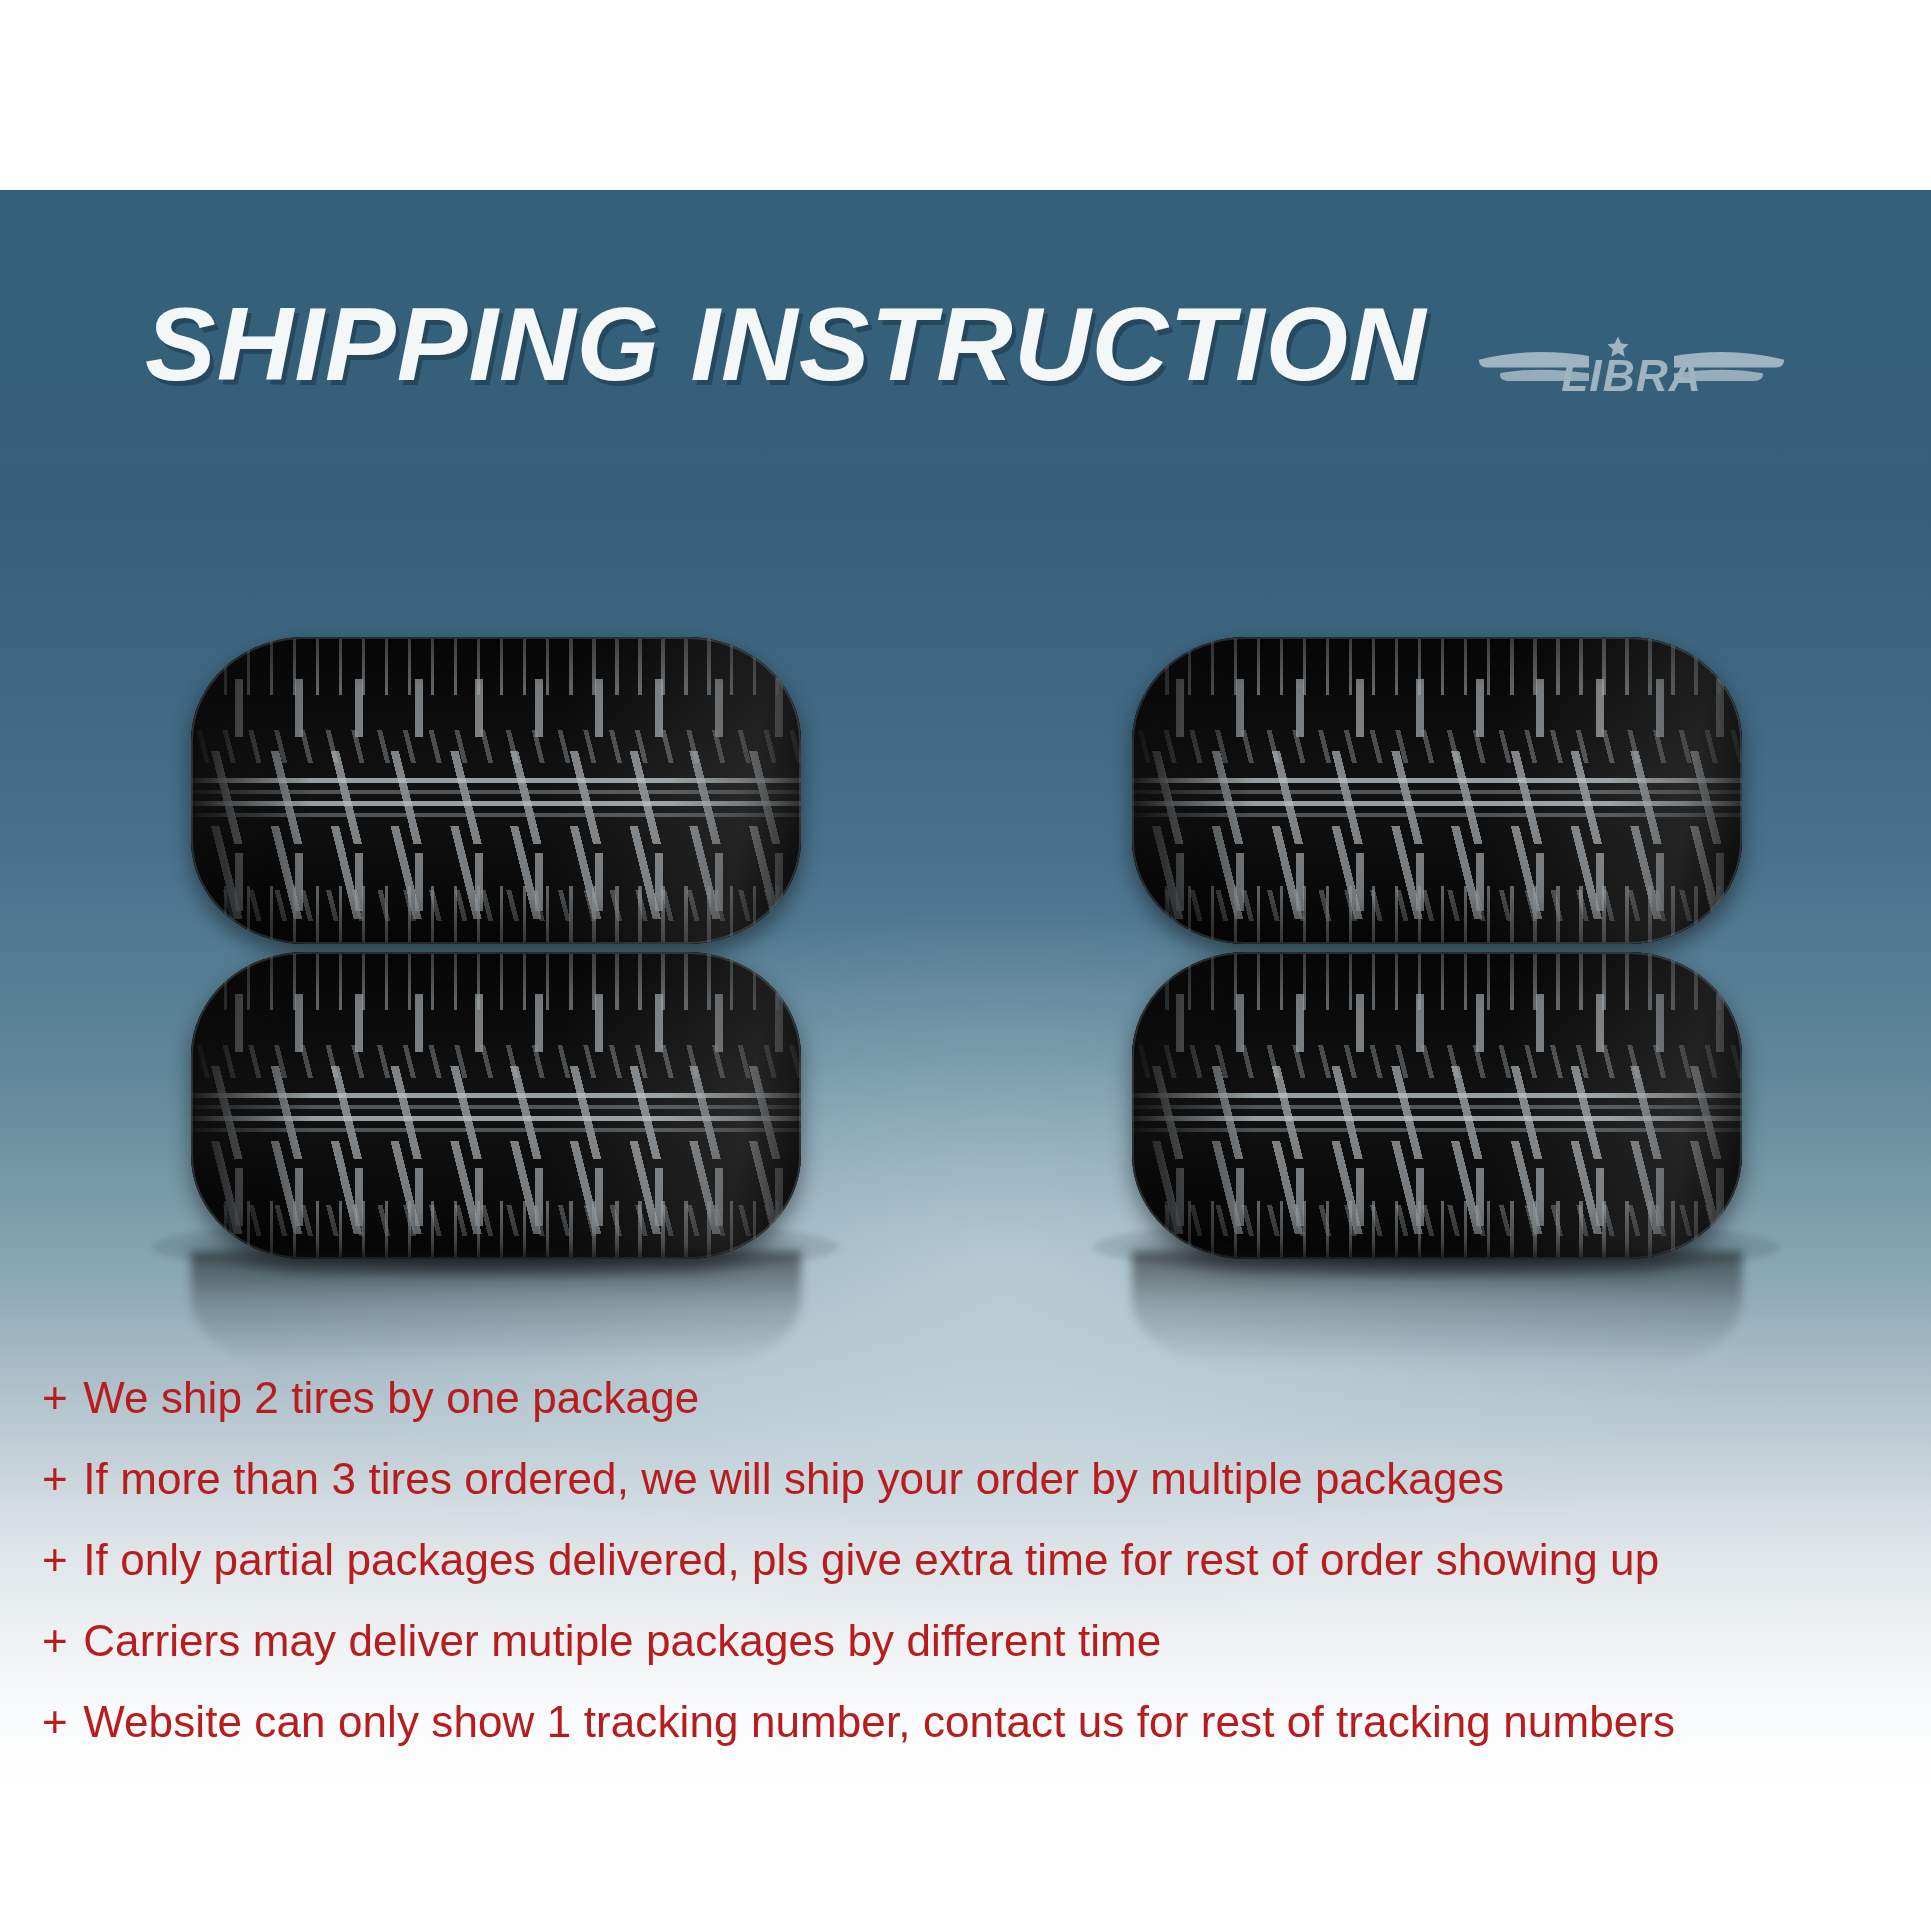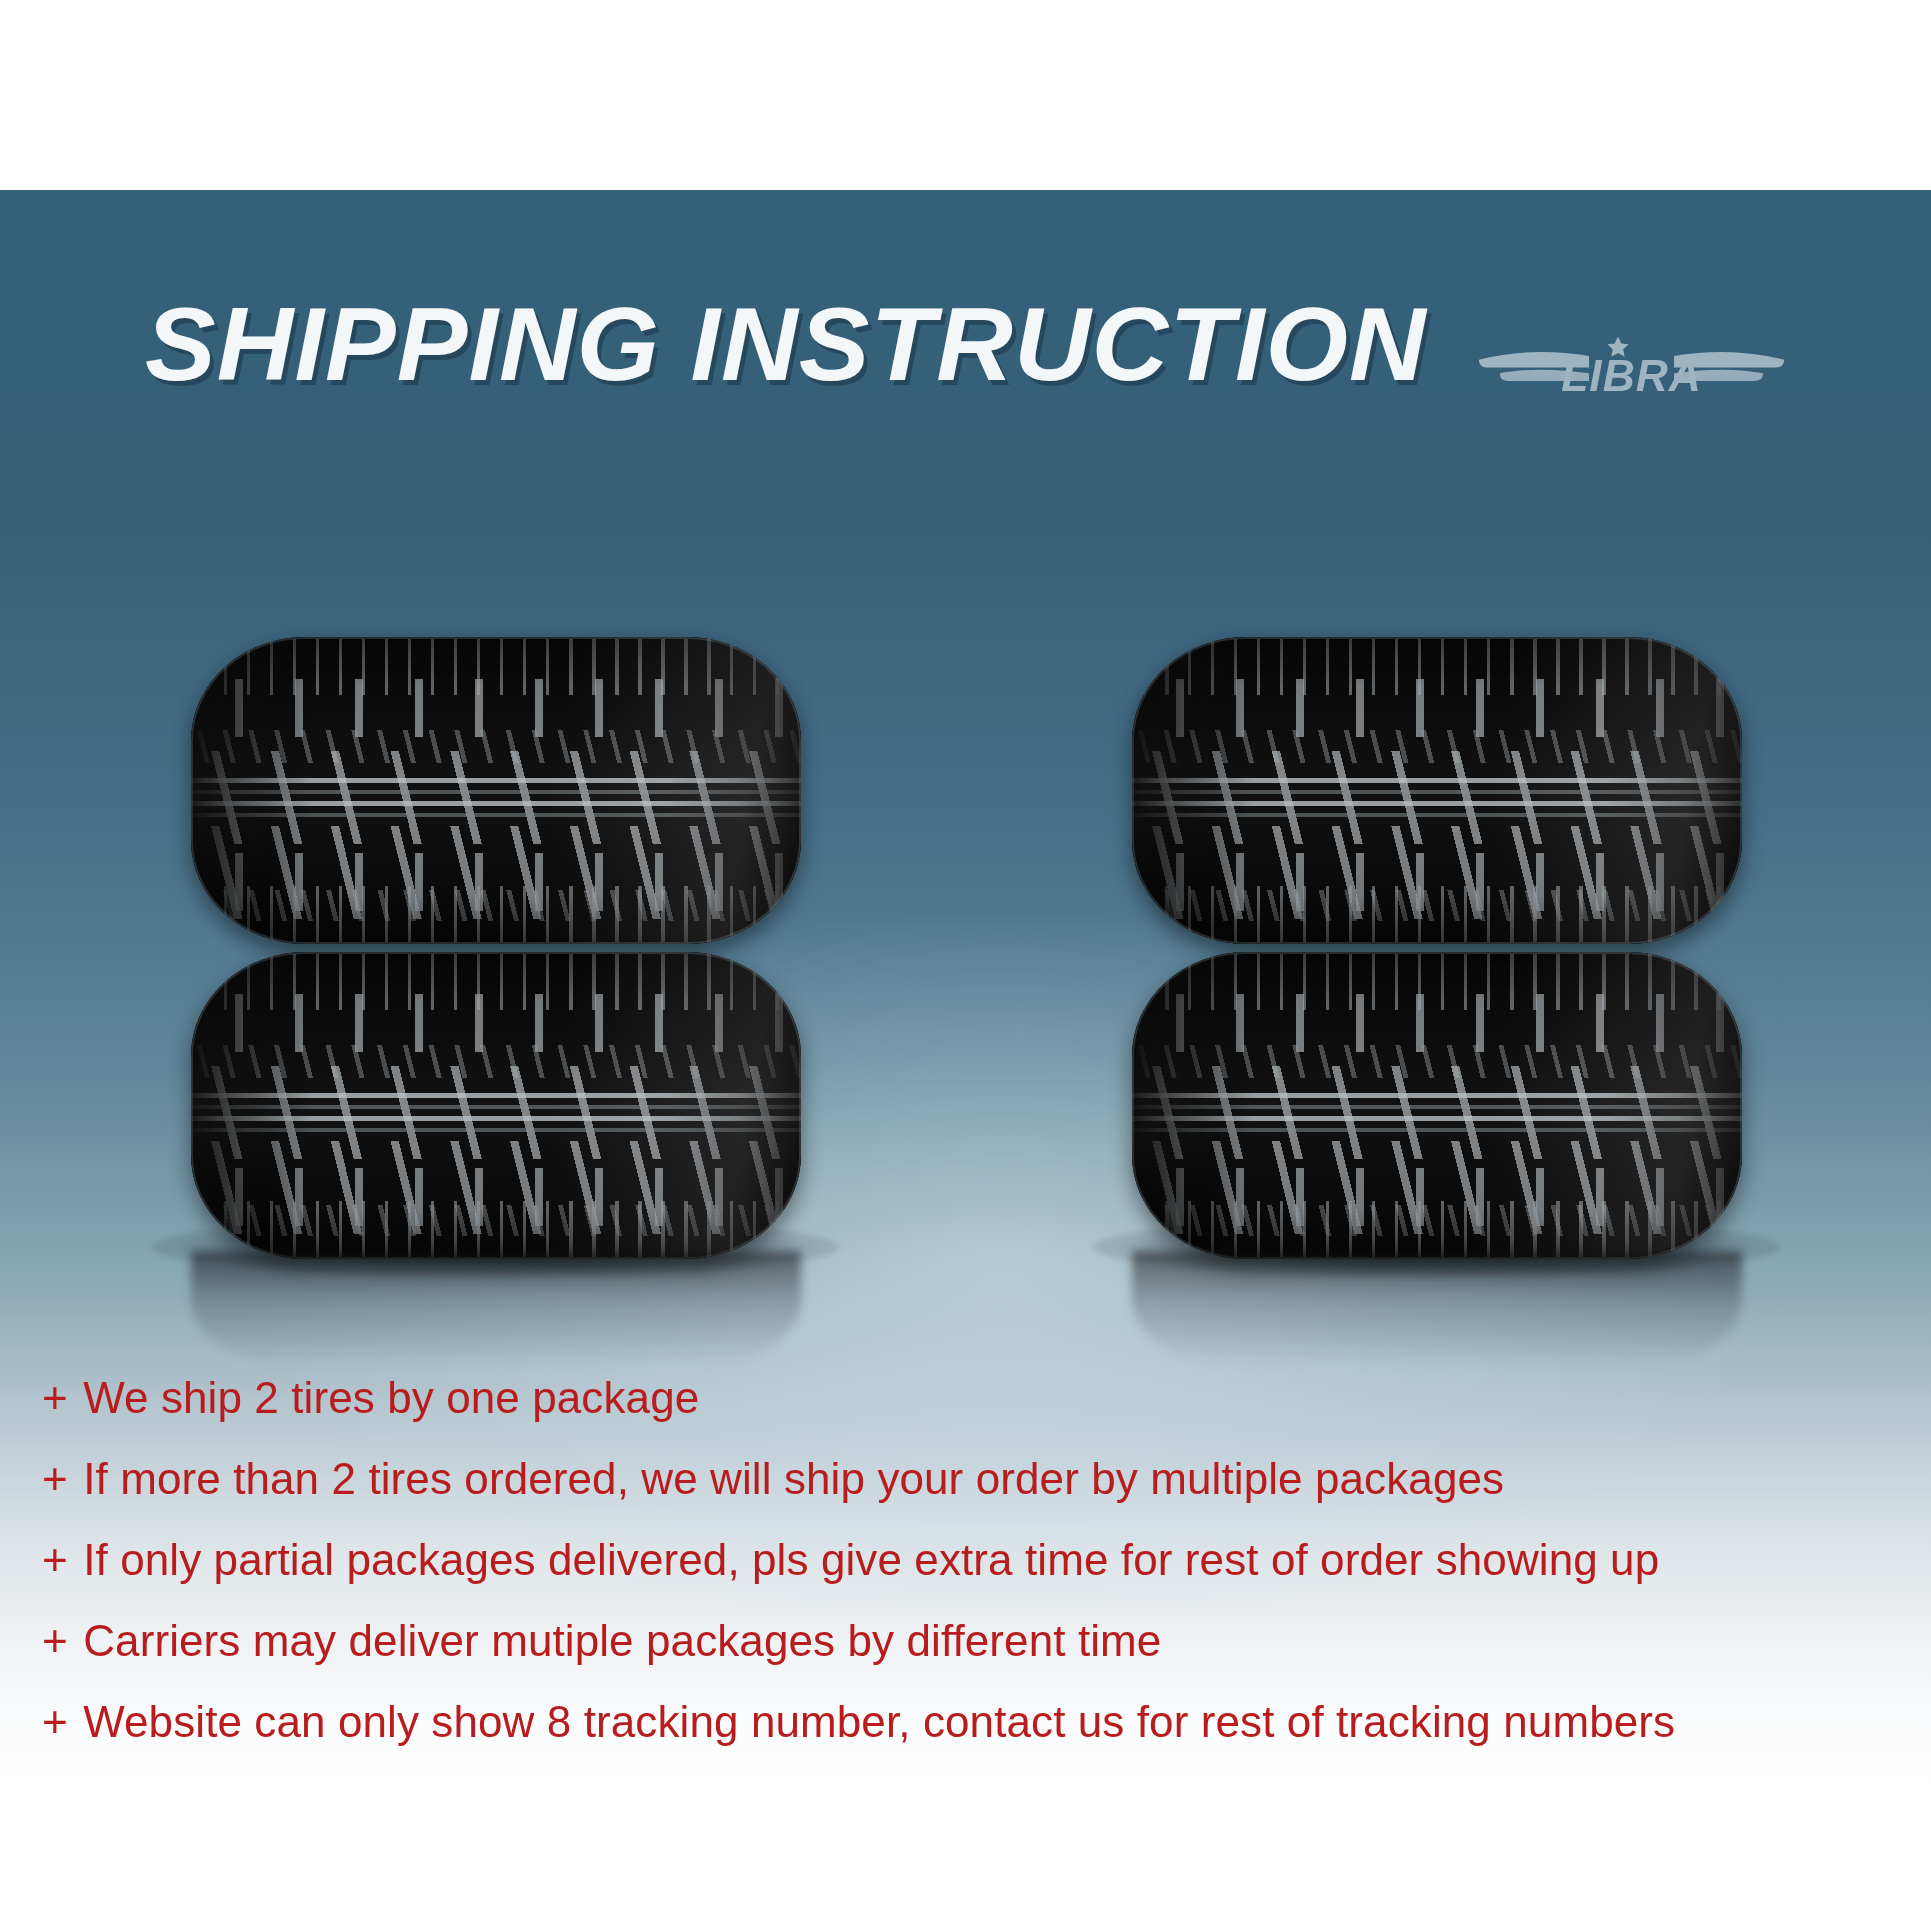--- a/index.html
+++ b/index.html
@@ -343,27 +343,27 @@
     </div>
 
     <div class="reflection" style="left:0; top:614px;"></div>
   </div>
 
   <div id="notes">
     <div class="note">
       <span class="plus">+</span><span>We ship 2 tires by one package</span>
     </div>
     <div class="note">
-      <span class="plus">+</span><span>If more than 2 tires ordered, we will ship your order by multiple packages</span>
+      <span class="plus">+</span><span>If more than 3 tires ordered, we will ship your order by multiple packages</span>
     </div>
     <div class="note">
       <span class="plus">+</span><span>If only partial packages delivered, pls give extra time for rest of order showing up</span>
     </div>
     <div class="note">
       <span class="plus">+</span><span>Carriers may deliver mutiple packages by different time</span>
     </div>
     <div class="note">
-      <span class="plus">+</span><span>Website can only show 8 tracking number, contact us for rest of tracking numbers</span>
+      <span class="plus">+</span><span>Website can only show 1 tracking number, contact us for rest of tracking numbers</span>
     </div>
   </div>
 
 </div>
 
 
 </body></html>

